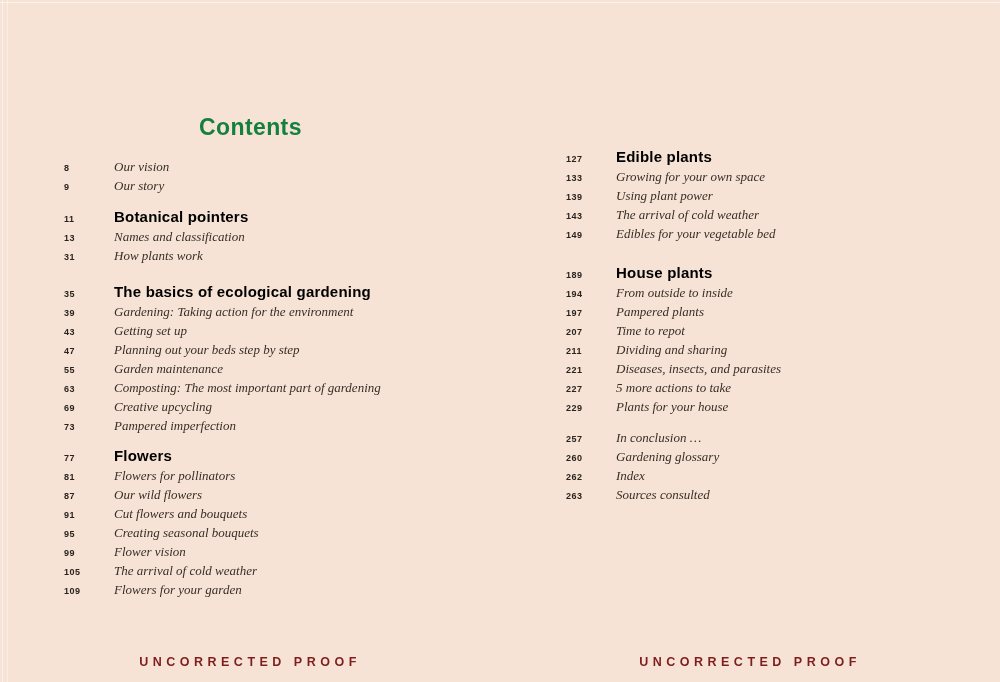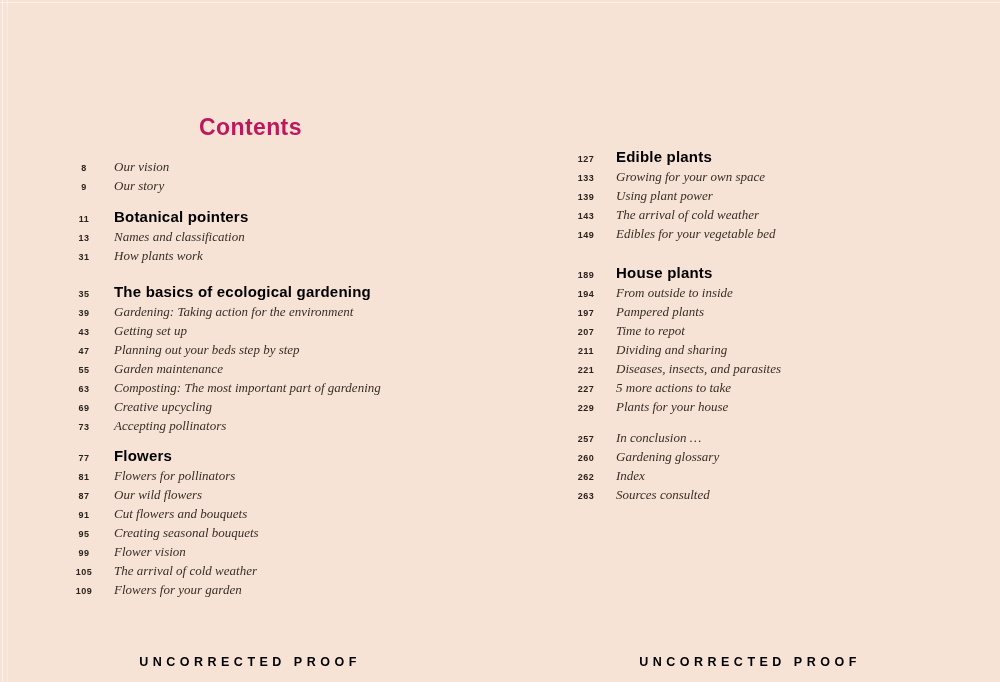--- a/index.html
+++ b/index.html
@@ -12,39 +12,39 @@
     -webkit-font-smoothing: antialiased;
   }
   
   .edge-top  { position: absolute; top: 2px; left: 0; right: 0; height: 1px; background: rgba(255,255,255,0.55); }
   .edge-left-a { position: absolute; left: 2px; top: 0; bottom: 0; width: 1px; background: rgba(255,255,255,0.50); }
   .edge-left-b { position: absolute; left: 7px; top: 0; bottom: 0; width: 1px; background: rgba(255,255,255,0.35); }
 
   .title {
     position: absolute; left: 199px; top: 99px;
     font-size: 23px; font-weight: bold;
-    color: #be185d; letter-spacing: 0.4px;
+    color: #15803d; letter-spacing: 0.4px;
   }
 
   .col { position: absolute; }
   #col-left  { left: 64px;  top: 159px; width: 440px; }
   #col-right { left: 566px; top: 148px; width: 430px; }
 
   .sec { margin: 0; }
   #col-left  .sec:nth-child(2) { margin-top: 11px; }
   #col-left  .sec:nth-child(3) { margin-top: 16px; }
   #col-left  .sec:nth-child(4) { margin-top: 10px; }
   #col-right .sec:nth-child(2) { margin-top: 19px; }
   #col-right .sec:nth-child(3) { margin-top: 12px; }
 
   .row { display: flex; align-items: baseline; height: 19px; }
   .row.header { height: 21px; }
 
   .num {
-    flex: 0 0 40px; width: 40px; text-align: center;
+    flex: 0 0 40px; width: 40px; text-align: left;
     font-size: 9px; font-weight: bold; color: #2a231d;
     letter-spacing: 0.5px;
   }
   .label {
     margin-left: 10px;
     font-family: "Liberation Serif", serif;
     font-style: italic;
     font-size: 13px;
     color: #362e26;
     white-space: nowrap;
@@ -53,21 +53,21 @@
     font-family: "Liberation Sans", sans-serif;
     font-style: normal; font-weight: bold;
     font-size: 15px; color: #000000;
     letter-spacing: 0.2px;
   }
 
   .proof {
     position: absolute; top: 655px; height: 18px;
     font-size: 12.5px; font-weight: bold;
     letter-spacing: 4.5px;
-    color: #000000;
+    color: #7f1d1d;
     text-align: center;
   }
   #proof-left  { left: 0;     width: 500px; }
   #proof-right { left: 500px; width: 500px; }
 </style>
 </head>
 <body>
 
 <div class="edge-top"></div>
 <div class="edge-left-a"></div>
@@ -124,21 +124,21 @@
       <div class="row">
         <span class="num">63</span>
         <span class="label">Composting: The most important part of gardening</span>
       </div>
       <div class="row">
         <span class="num">69</span>
         <span class="label">Creative upcycling</span>
       </div>
       <div class="row">
         <span class="num">73</span>
-        <span class="label">Accepting pollinators</span>
+        <span class="label">Pampered imperfection</span>
       </div>
     </div>
     <div class="sec">
       <div class="row header">
         <span class="num">77</span>
         <span class="label">Flowers</span>
       </div>
       <div class="row">
         <span class="num">81</span>
         <span class="label">Flowers for pollinators</span>

